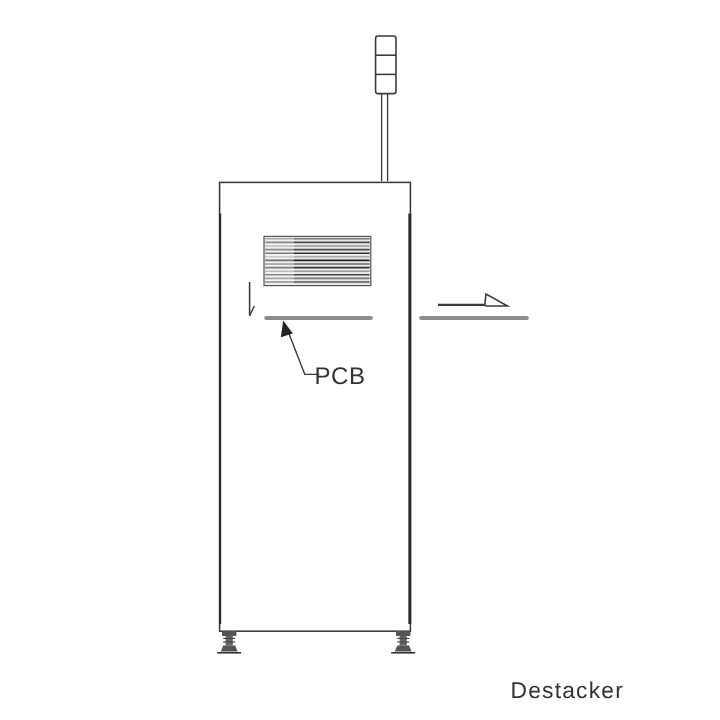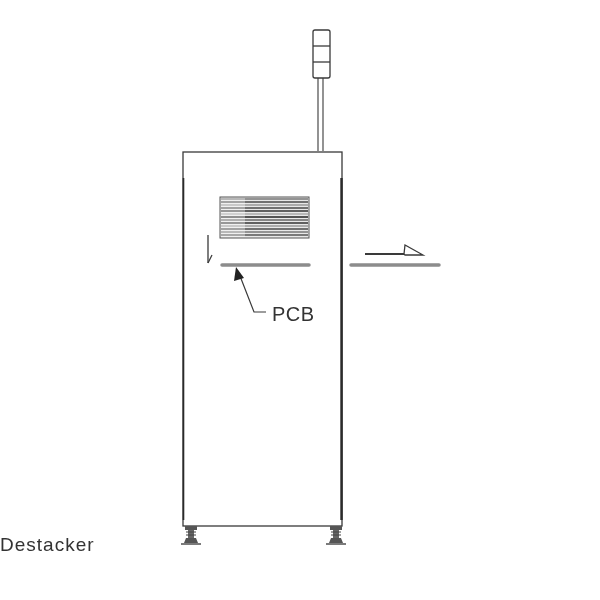--- a/index.html
+++ b/index.html
@@ -1,21 +1,21 @@
 <!DOCTYPE html>
 <html><head>
   <meta charset="utf-8">
   <style>
     html, body { margin: 0; padding: 0; background: #ffffff; }
     body { width: 600px; height: 600px; position: relative; overflow: hidden; font-family: "Liberation Sans", sans-serif; }
     .canvas { position: absolute; left: 0; top: 0; width: 600px; height: 600px; }
     svg { position: absolute; left: 0; top: 0; }
     .label { position: absolute; color: #333; }
-    .pcb-label { left: 272px; top: 303px; font-size: 20px; letter-spacing: 0.5px; }
-    .title-label { left: 0; width: 520px; text-align: left; top: 534px; font-size: 19px; letter-spacing: 1px; }
+    .pcb-label { left: 262px; top: 303px; font-size: 20px; letter-spacing: 0.5px; }
+    .title-label { left: 0; width: 520px; text-align: right; top: 566px; font-size: 19px; letter-spacing: 1px; }
   </style>
 </head>
 <body>
 
 <div class="canvas">
   <svg width="600" height="600" viewBox="0 0 600 600">
 
     <g>
       <rect x="313" y="30" width="17" height="48" rx="2" fill="#fff" stroke="#3a3a3a" stroke-width="1.3"></rect>
       <line x1="313" y1="46" x2="330" y2="46" stroke="#3a3a3a" stroke-width="1.3"></line>

